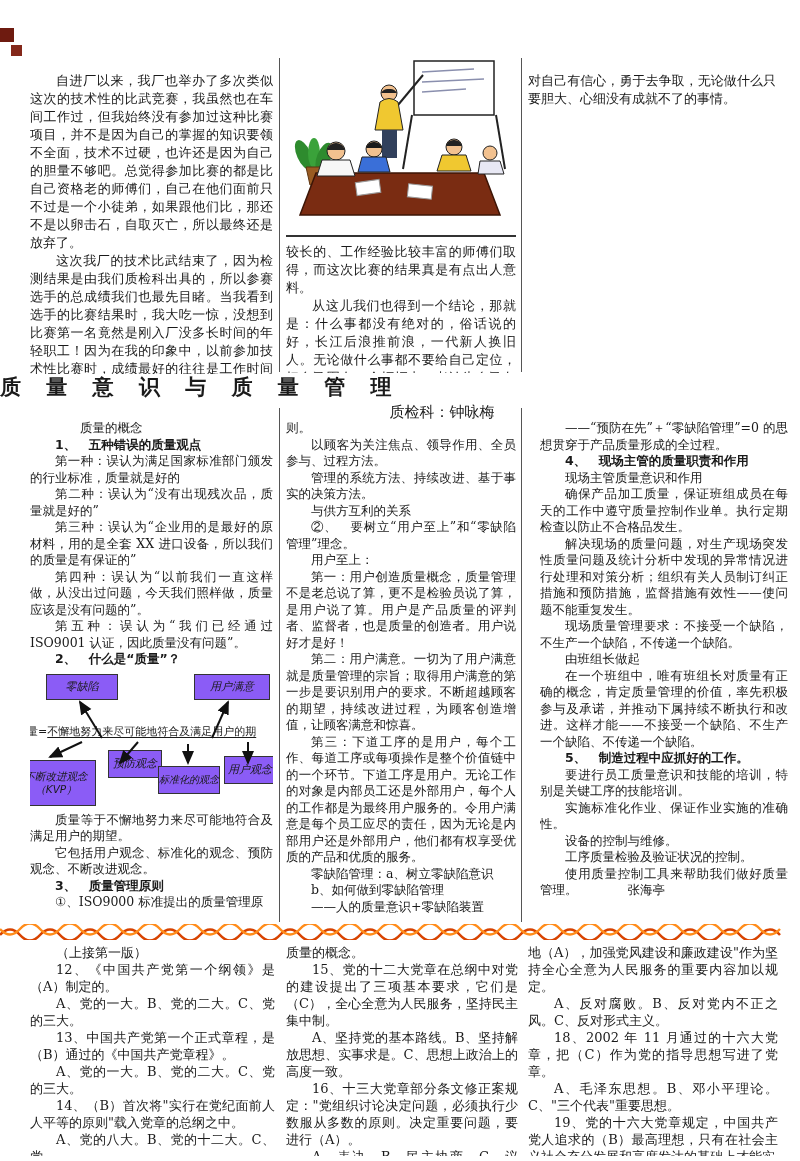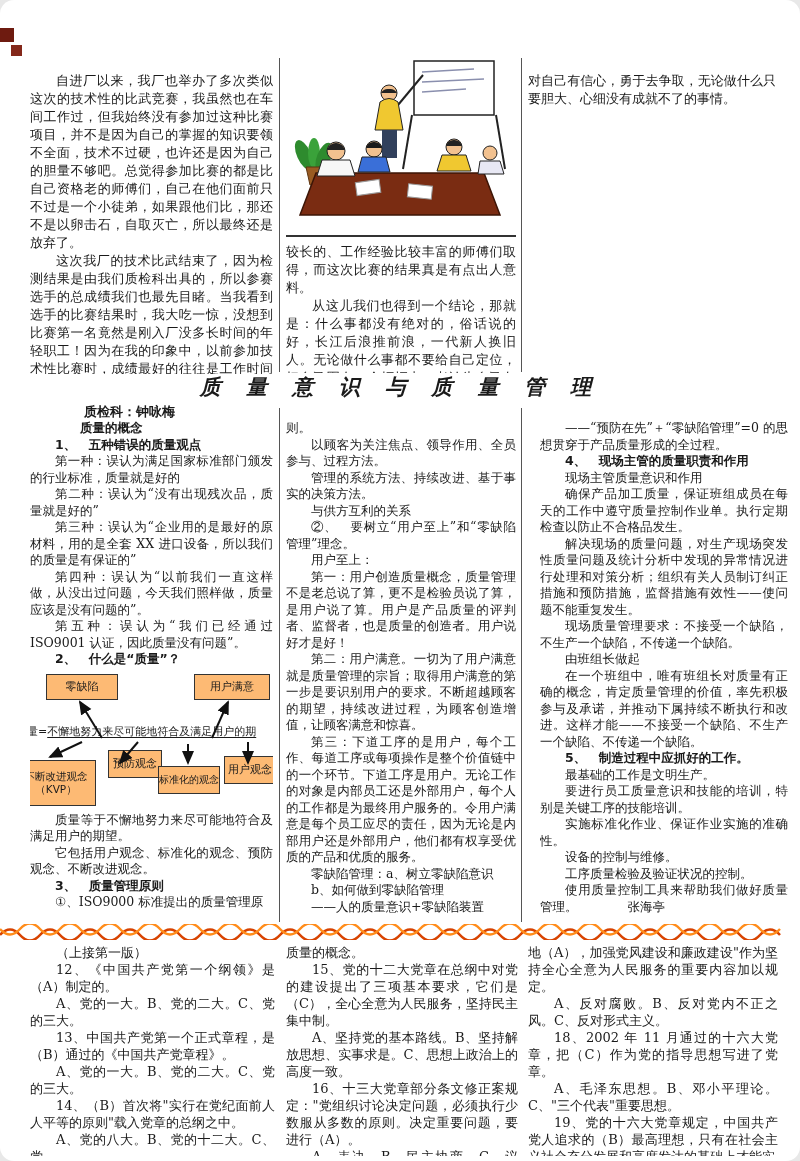--- a/index.html
+++ b/index.html
@@ -1,17 +1,17 @@
 <!DOCTYPE html>
 <html><head>
 <meta charset="utf-8">
 <style>
   html,body{margin:0;padding:0;background:#e8e8e8;}
   .page{position:relative;width:800px;height:1161px;background:#ffffff;margin:0 auto;
-        font-family:"DejaVu Serif","Liberation Serif",serif;color:#1a1a1a;overflow:hidden;border-radius:14px;}
+        font-family:"DejaVu Serif","Liberation Serif",serif;color:#1a1a1a;overflow:hidden;}
 
   
   .mark1{position:absolute;left:0;top:28px;width:14px;height:14px;background:#6e1b10;}
   .mark2{position:absolute;left:11px;top:45px;width:11px;height:11px;background:#84281a;}
 
   
   .vdiv{position:absolute;width:1px;background:#555;}
   .vdiv.t1{left:279px;top:58px;height:314px;}
   .vdiv.t2{left:521px;top:58px;height:314px;}
   .vdiv.a1{left:279px;top:408px;height:514px;}
@@ -24,38 +24,38 @@
   .top-col.c3{left:528px;top:72px;width:248px;height:300px;}
   .clipart-box{width:230px;height:180px;border-bottom:2px solid #333;}
   .clipart-box svg{display:block;width:100%;height:100%;}
   .c2text{margin-top:6px;}
   p{margin:0;}
   .p{text-indent:2em;}
   .p0{text-indent:0;}
   .bold{font-weight:bold;font-family:"DejaVu Sans","Liberation Sans",sans-serif;}
 
   
-  .main-title{position:absolute;left:0;top:372px;width:800px;text-align:center;
+  .main-title{position:absolute;left:0;top:372px;width:800px;text-align:left;
         font-family:"DejaVu Sans","Liberation Sans",sans-serif;font-weight:bold;
-        font-size:21px;letter-spacing:9px;line-height:30px;font-style:italic;}
-  .byline{position:absolute;left:0;top:404px;width:800px;text-align:left;
-        font-size:13px;line-height:16px;text-indent:84px;font-weight:bold;}
+        font-size:21px;letter-spacing:9px;line-height:30px;}
+  .byline{position:absolute;left:0;top:404px;width:800px;text-align:center;
+        font-size:15px;line-height:16px;text-indent:84px;}
 
   
   .art-col{position:absolute;font-size:12.5px;line-height:16.5px;text-align:justify;overflow:hidden;}
   .art-col.c1{left:30px;top:420px;width:243px;height:503px;}
   .art-col.c2{left:286px;top:420px;width:230px;height:503px;}
   .art-col.c3{left:528px;top:420px;width:248px;height:503px;margin-left:12px;}
-  .h1{font-weight:bold;font-family:"DejaVu Sans","Liberation Sans",sans-serif;text-indent:4em;}
+  .h1{font-weight:normal;font-family:"DejaVu Sans","Liberation Sans",sans-serif;text-indent:4em;}
 
   
   .diagram{position:relative;width:258px;height:136px;margin:4px 0 4px -14px;
         font-family:"DejaVu Sans","Liberation Sans",sans-serif;}
-  .dbox{position:absolute;border:1px solid #333;background:#fdba74;display:flex;
-        align-items:center;justify-content:center;text-align:center;font-size:11px;line-height:13px;}
+  .dbox{position:absolute;border:1px solid #333;background:#8b5cf6;display:flex;
+        align-items:center;justify-content:center;text-align:center;font-size:11px;line-height:13px;font-style:italic;}
   .dbox.t1{left:30px;top:2px;width:70px;height:24px;}
   .dbox.t2{left:178px;top:2px;width:74px;height:24px;}
   .dbox.b1{left:0;top:88px;width:78px;height:44px;font-size:10.5px;}
   .dbox.b2{left:84px;top:78px;width:52px;height:26px;margin-left:8px;}
   .dbox.b3{left:142px;top:94px;width:60px;height:26px;font-size:10px;}
   .dbox.b4{left:208px;top:84px;width:50px;height:26px;}
   .dformula{position:absolute;left:0;top:52px;width:258px;font-size:11px;white-space:nowrap;}
   .dformula u{text-underline-offset:2px;}
   .darrows{position:absolute;inset:0;pointer-events:none;}
 
@@ -197,21 +197,20 @@
   <div class="art-col c3">
     <p class="p">——“预防在先”＋“零缺陷管理”=0 的思想贯穿于产品质量形成的全过程。</p>
     <p class="p bold">4、　现场主管的质量职责和作用</p>
     <p class="p">现场主管质量意识和作用</p>
     <p class="p">确保产品加工质量，保证班组成员在每天的工作中遵守质量控制作业单。执行定期检查以防止不合格品发生。</p>
     <p class="p">解决现场的质量问题，对生产现场突发性质量问题及统计分析中发现的异常情况进行处理和对策分析；组织有关人员制订纠正措施和预防措施，监督措施有效性——使问题不能重复发生。</p>
     <p class="p">现场质量管理要求：不接受一个缺陷，不生产一个缺陷，不传递一个缺陷。</p>
     <p class="p">由班组长做起</p>
     <p class="p">在一个班组中，唯有班组长对质量有正确的概念，肯定质量管理的价值，率先积极参与及承诺，并推动下属持续不断执行和改进。这样才能——不接受一个缺陷、不生产一个缺陷、不传递一个缺陷。</p>
     <p class="p bold">5、　制造过程中应抓好的工作。</p>
-    <p class="p">最基础的工作是文明生产。</p>
     <p class="p">要进行员工质量意识和技能的培训，特别是关键工序的技能培训。</p>
     <p class="p">实施标准化作业、保证作业实施的准确性。</p>
     <p class="p">设备的控制与维修。</p>
     <p class="p">工序质量检验及验证状况的控制。</p>
     <p class="p">使用质量控制工具来帮助我们做好质量管理。　　　　张海亭</p>
   </div>
 
   <svg class="wavy" viewBox="0 0 800 16" preserveAspectRatio="none">
     <path d="M0,11 q10,-11 20,0 t20,0 t20,0 t20,0 t20,0 t20,0 t20,0 t20,0 t20,0 t20,0 t20,0 t20,0 t20,0 t20,0 t20,0 t20,0 t20,0 t20,0 t20,0 t20,0 t20,0 t20,0 t20,0 t20,0 t20,0 t20,0 t20,0 t20,0 t20,0 t20,0 t20,0 t20,0 t20,0 t20,0 t20,0 t20,0 t20,0 t20,0 t20,0" fill="none" stroke="#d84300" stroke-width="2.6"></path>
     <path d="M0,5 q10,11 20,0 t20,0 t20,0 t20,0 t20,0 t20,0 t20,0 t20,0 t20,0 t20,0 t20,0 t20,0 t20,0 t20,0 t20,0 t20,0 t20,0 t20,0 t20,0 t20,0 t20,0 t20,0 t20,0 t20,0 t20,0 t20,0 t20,0 t20,0 t20,0 t20,0 t20,0 t20,0 t20,0 t20,0 t20,0 t20,0 t20,0 t20,0 t20,0" fill="none" stroke="#ff8c1a" stroke-width="2.4"></path>

